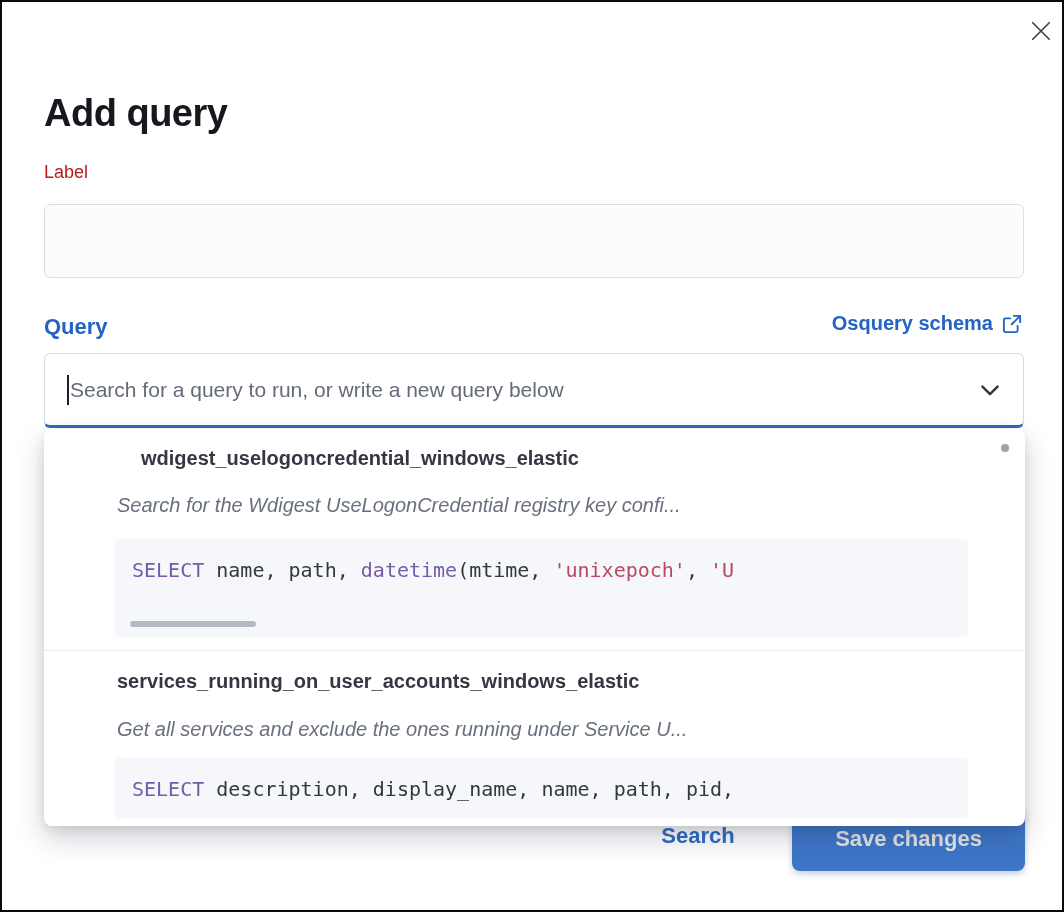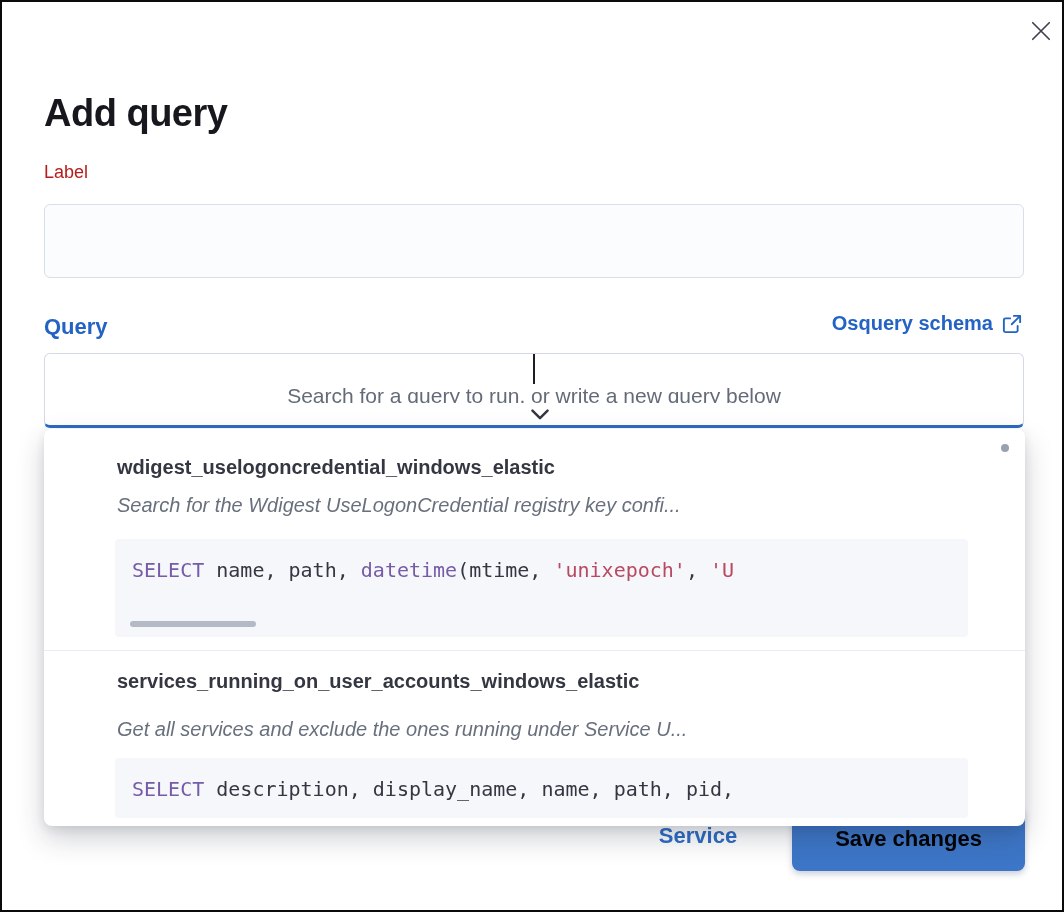--- a/index.html
+++ b/index.html
@@ -42,21 +42,21 @@
     position:absolute;right:40px;top:310px;
     display:flex;align-items:center;gap:9px;
     font-size:20px;font-weight:700;color:#2363c4;cursor:pointer;text-decoration:none;justify-content:flex-end;
   }
   
   .combobox{
     position:absolute;left:42px;top:351px;width:980px;height:75px;
     box-sizing:border-box;background:#ffffff;
     border:1px solid #d3dae6;border-bottom:3px solid #2f6ac2;
     border-radius:6px;
-    display:flex;align-items:center;padding:0 22px;flex-direction:column;
+    display:flex;align-items:center;padding:0 22px;
   }
   .text-cursor{
     width:2px;height:30px;background:#1b1e24;margin-right:1px;flex:0 0 auto;
   }
   .combobox-placeholder{
     font-size:21px;color:#646b78;flex:1 1 auto;
     white-space:nowrap;overflow:hidden;
   }
   .combobox .chevron{flex:0 0 auto;margin-left:12px;}
   
@@ -102,31 +102,31 @@
   .cancel-btn{
     position:absolute;left:630px;top:816px;width:132px;height:36px;
     background:none;border:none;cursor:pointer;z-index:1;
     font-family:"Liberation Sans", sans-serif;
     font-size:22px;font-weight:600;color:#2d6cc6;text-align:center;padding:0;
   }
   .save-btn{
     position:absolute;left:790px;top:804px;width:233px;height:65px;
     background:#3d76c7;border:none;border-radius:8px;cursor:pointer;z-index:1;
     font-family:"Liberation Sans", sans-serif;
-    font-size:22px;font-weight:600;color:#000000;text-align:center;
+    font-size:22px;font-weight:600;color:#e5e5e5;text-align:center;
     box-shadow:0 3px 6px rgba(40,60,100,.25);
   }
   svg{display:block;}
 </style>
 </head>
 <body>
 
 <div class="frame">
 
-  <button class="cancel-btn">Service</button>
+  <button class="cancel-btn">Search</button>
   <button class="save-btn">Save changes</button>
 
   <button class="close-btn" aria-label="Close">
     <svg width="24" height="24" viewBox="0 0 16 16">
       <path d="M2.5 2.5 L13.5 13.5 M13.5 2.5 L2.5 13.5" stroke="#3c404b" stroke-width="1.1" fill="none" stroke-linecap="round"></path>
     </svg>
   </button>
 
   <div class="modal-title">Add query</div>
 
@@ -148,21 +148,21 @@
     <div class="combobox-placeholder">Search for a query to run, or write a new query below</div>
     <svg class="chevron" width="22" height="22" viewBox="0 0 16 16">
       <path d="M2.5 5.5 L8 11 L13.5 5.5" fill="none" stroke="#343741" stroke-width="1.8" stroke-linecap="round" stroke-linejoin="round"></path>
     </svg>
   </div>
 
   <div class="dropdown">
     <div class="scroll-dot"></div>
 
     <div class="option" style="top:0;height:221px;">
-      <div class="option-title" style="top:27px;">wdigest_uselogoncredential_windows_elastic</div>
+      <div class="option-title" style="top:18px;margin-left:24px;">wdigest_uselogoncredential_windows_elastic</div>
       <div class="option-desc" style="top:65px;">Search for the Wdigest UseLogonCredential registry key confi...</div>
       <div class="code-block" style="top:110px;height:98px;">
         <div class="code-line"><span class="tok-keyword">SELECT</span><span class="tok-plain"> name, path, </span><span class="tok-keyword">datetime</span><span class="tok-plain">(mtime, </span><span class="tok-string">'unixepoch'</span><span class="tok-plain">, </span><span class="tok-string">'U</span></div>
         <div class="h-scrollbar"></div>
       </div>
     </div>
 
     <div class="divider"></div>
 
     <div class="option" style="top:222px;height:175px;">

